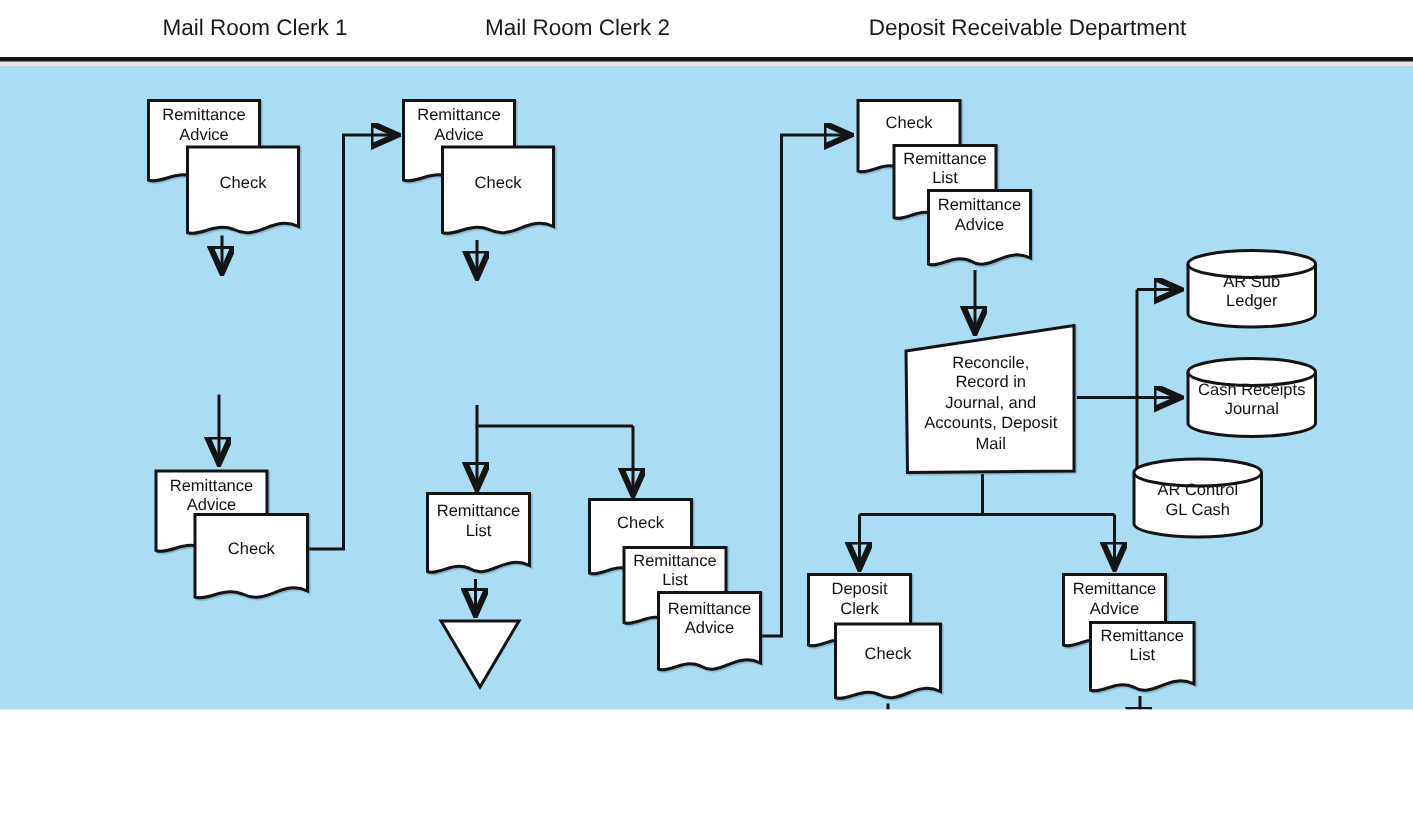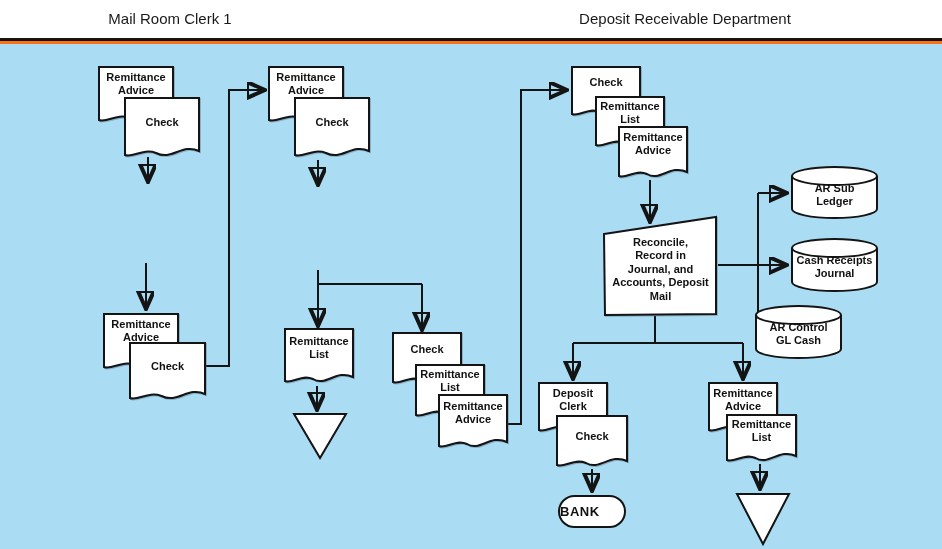--- a/index.html
+++ b/index.html
@@ -1,43 +1,44 @@
 <!DOCTYPE html>
 <html style="--canvas: #aaddf4; --fill: #ffffff; --line: #141414;"><head>
 <meta charset="utf-8">
 <style>
   :root{
     --canvas:#aaddf4; --fill:#ffffff; --line:#141414;
   }
   *{margin:0;padding:0;box-sizing:border-box;}
   body{font-family:"Liberation Sans","DejaVu Sans",sans-serif;background:#fff;}
-  #stage{position:relative;width:942px;height:549px;background:#f97316;overflow:hidden;}
+  #stage{position:relative;width:942px;height:473px;background:#e5e5e5;overflow:hidden;}
   #headerband{position:absolute;left:0;top:0;width:942px;height:41px;background:#fff;border-bottom:3px solid var(--line);}
   .lane-title{position:absolute;top:10px;transform:translateX(-50%);font-size:15px;color:#1a1a1a;white-space:nowrap;}
   #canvas{position:absolute;left:0;top:44px;width:942px;height:505px;background:var(--canvas);}
   
-  .node{position:absolute;font-weight:bold;}
+  .node{position:absolute;}
   .node svg{position:absolute;left:0;top:0;overflow:visible;}
   .shadowed svg{filter:drop-shadow(1.5px 1.5px 0 rgba(80,105,125,.38));}
   .shape-fill{fill:var(--fill);stroke:var(--line);stroke-width:2;}
   .lbl{position:absolute;left:0;right:0;text-align:center;font-size:11px;line-height:1.22;color:#111;
        white-space:pre-line;z-index:5;pointer-events:none;}
   .stadium{background:var(--fill);border:2px solid var(--line);border-radius:17px;
            display:flex;align-items:center;justify-content:flex-start;}
   .stadium .lbl{position:static;font-size:13px;letter-spacing:.5px;}
   #wires{position:absolute;left:0;top:0;width:942px;height:549px;z-index:0;}
   #wires path{stroke:var(--line);stroke-width:2;fill:none;}
 </style>
 </head>
 <body>
 
 <div id="stage">
 
   <div id="headerband">
     <span class="lane-title" style="left:170px">Mail Room Clerk 1</span>
+    <span class="lane-title" style="left:385px">Mail Room Clerk 2</span>
     <span class="lane-title" style="left:685px">Deposit Receivable Department</span>
   </div>
 
   <div id="canvas"></div>
 
   <svg id="wires">
     <defs>
       <marker id="arr" markerWidth="10" markerHeight="9" refX="8.5" refY="4" orient="auto">
         <path d="M0,0 L9,4 L0,8 Z" fill="#141414" stroke="none"></path>
       </marker>

